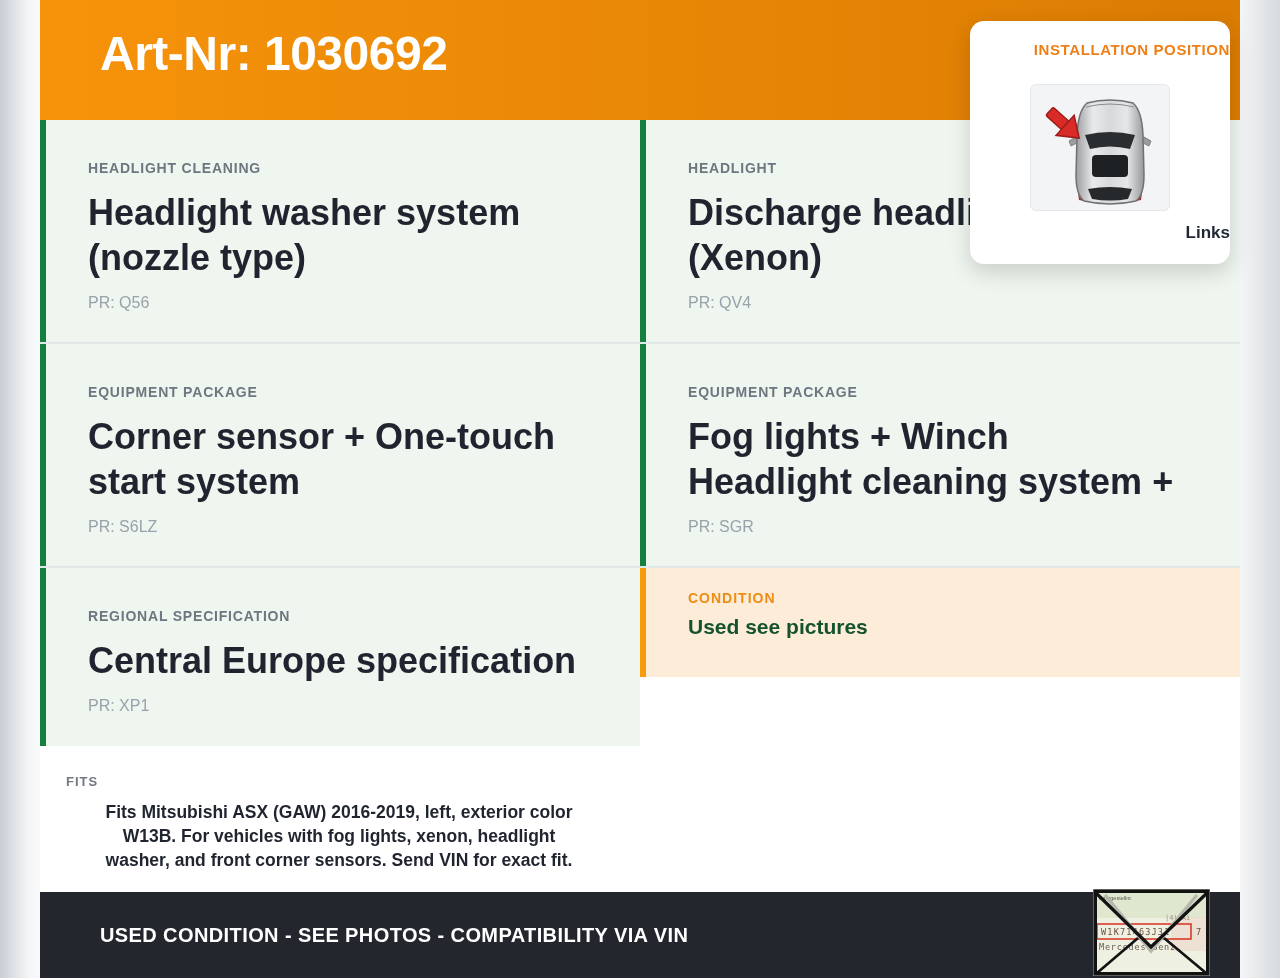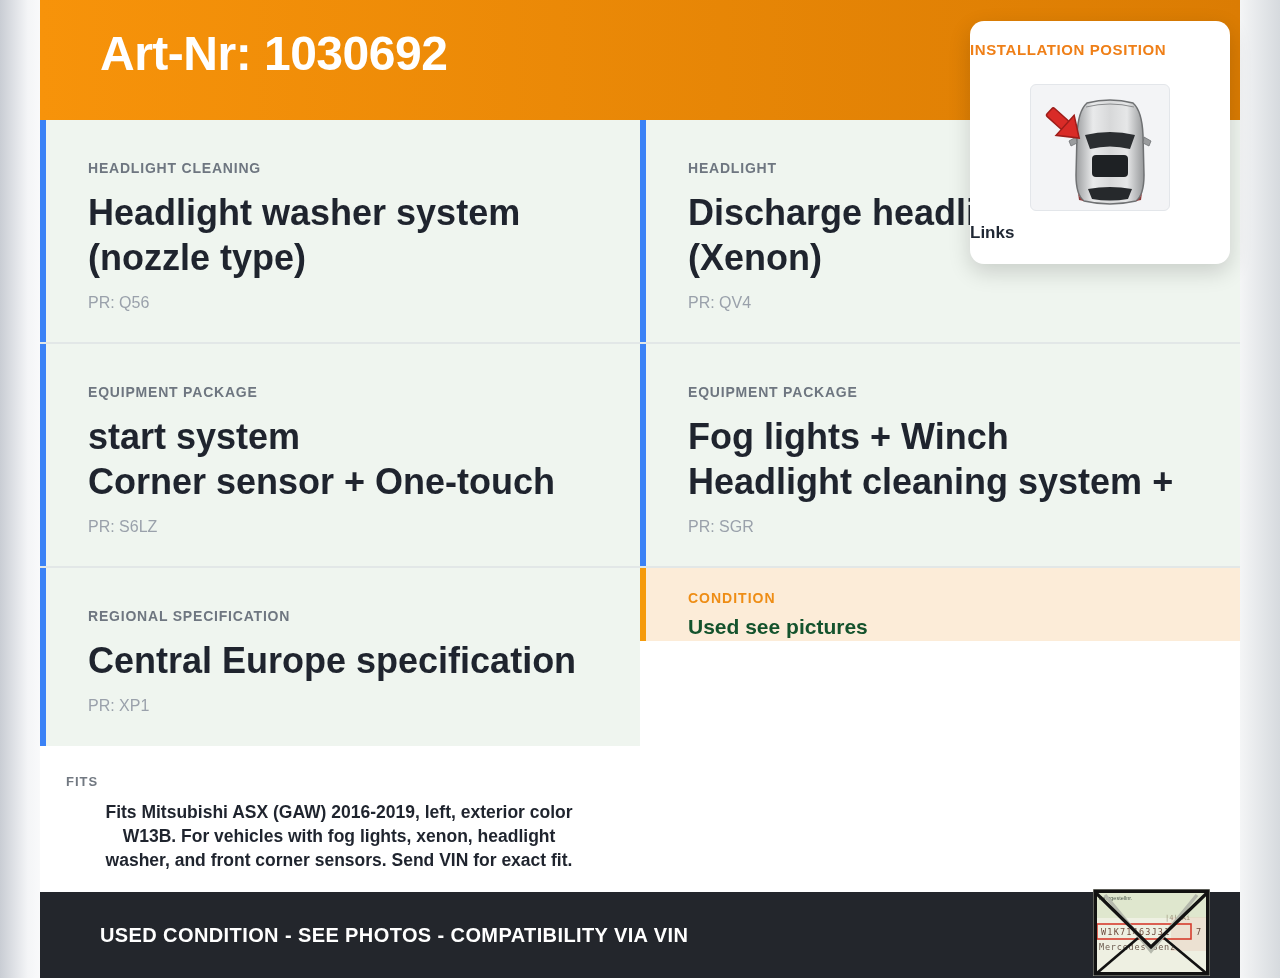--- a/index.html
+++ b/index.html
@@ -19,21 +19,21 @@
     background:linear-gradient(to right,#f7930a,#db7c03);
   }
   .header-title {
     position:absolute; left:60px; top:28px;
     font-size:48px; line-height:52px; font-weight:700; letter-spacing:-0.5px; color:#ffffff;
   }
 
   
   .card { position:absolute; overflow:visible; }
   .card--mint {
-    background:#eff5ef; border-left:6px solid #3b82f6;
+    background:#eff5ef; border-left:6px solid #15803d;
     padding:40px 42px 0 42px; box-shadow:0 2px 0 0 #e2e7e7;
   }
   .card .label {
     font-size:14px; font-weight:700; letter-spacing:0.8px; color:#6e7680; text-transform:uppercase;
     line-height:16px;
   }
   .card .title { margin-top:14px; }
   .title-line {
     display:block; white-space:nowrap;
     font-size:36px; line-height:45px; font-weight:700; color:#1f242e;
@@ -41,21 +41,21 @@
   .card .pr { margin-top:14px; font-size:16px; color:#9aa1ab; }
 
   .card-l1 { left:0;   top:120px; width:600px; height:222px; }
   .card-r1 { left:600px; top:120px; width:600px; height:222px; }
   .card-l2 { left:0;   top:344px; width:600px; height:222px; }
   .card-r2 { left:600px; top:344px; width:600px; height:222px; }
   .card-l3 { left:0;   top:568px; width:600px; height:178px; box-shadow:none; }
 
   
   .card--condition {
-    left:600px; top:568px; width:600px; height:73px;
+    left:600px; top:568px; width:600px; height:109px;
     background:#fcecd8; border-left:6px solid #f59b0c; padding:22px 42px 0 42px;
   }
   .card--condition .label { color:#ee8d15; font-size:14px; letter-spacing:1px; }
   .condition-value { margin-top:9px; font-size:21px; font-weight:700; color:#14532d; }
 
   
   .card--fits { left:0; top:750px; width:600px; height:141px; background:#ffffff; padding:24px 28px 0 26px; }
   .card--fits .label { color:#717881; font-size:13px; letter-spacing:1px; }
   .fits-text { margin-top:10px;text-align:center; }
   .fits-line { display:block; white-space:nowrap; font-size:17.5px; line-height:24px; font-weight:700; color:#1f242e; }
@@ -64,21 +64,21 @@
   .footer { position:absolute; left:0; top:892px; width:1200px; height:86px; background:#23262c; z-index:1; }
   .footer-text {
     position:absolute; left:60px; top:0; height:86px; display:flex; align-items:center;
     font-size:20px; font-weight:700; letter-spacing:0.4px; color:#ffffff; white-space:nowrap;
   }
 
   
   .install-card {
     position:absolute; left:930px; top:21px; width:260px; height:243px; z-index:5;
     background:#ffffff; border-radius:14px; box-shadow:0 8px 22px rgba(0,0,0,0.16);
-    text-align:left; padding-top:20px;
+    text-align:right; padding-top:20px;
   }
   .install-title { font-size:15px; font-weight:700; letter-spacing:0.6px; color:#ef7f17; }
   .install-image-box {
     width:140px; height:127px; margin:26px auto 0 auto;
     background:#f3f4f6; border:1px solid #e3e6ea; border-radius:6px;
     display:flex; align-items:center; justify-content:center;
   }
   .install-position { margin-top:12px; font-size:17px; font-weight:700; color:#1f2733; }
 
   
@@ -108,22 +108,22 @@
       <div class="title">
         <span class="title-line">Discharge headlight</span>
         <span class="title-line">(Xenon)</span>
       </div>
       <div class="pr">PR: QV4</div>
     </div>
 
     <div class="card card--mint card-l2">
       <div class="label">EQUIPMENT PACKAGE</div>
       <div class="title">
+        <span class="title-line">Corner sensor + One-touch</span>
         <span class="title-line">start system</span>
-        <span class="title-line">Corner sensor + One-touch</span>
       </div>
       <div class="pr">PR: S6LZ</div>
     </div>
 
     <div class="card card--mint card-r2">
       <div class="label">EQUIPMENT PACKAGE</div>
       <div class="title">
         <span class="title-line">Fog lights + Winch</span>
         <span class="title-line">Headlight cleaning system +</span>
       </div>

